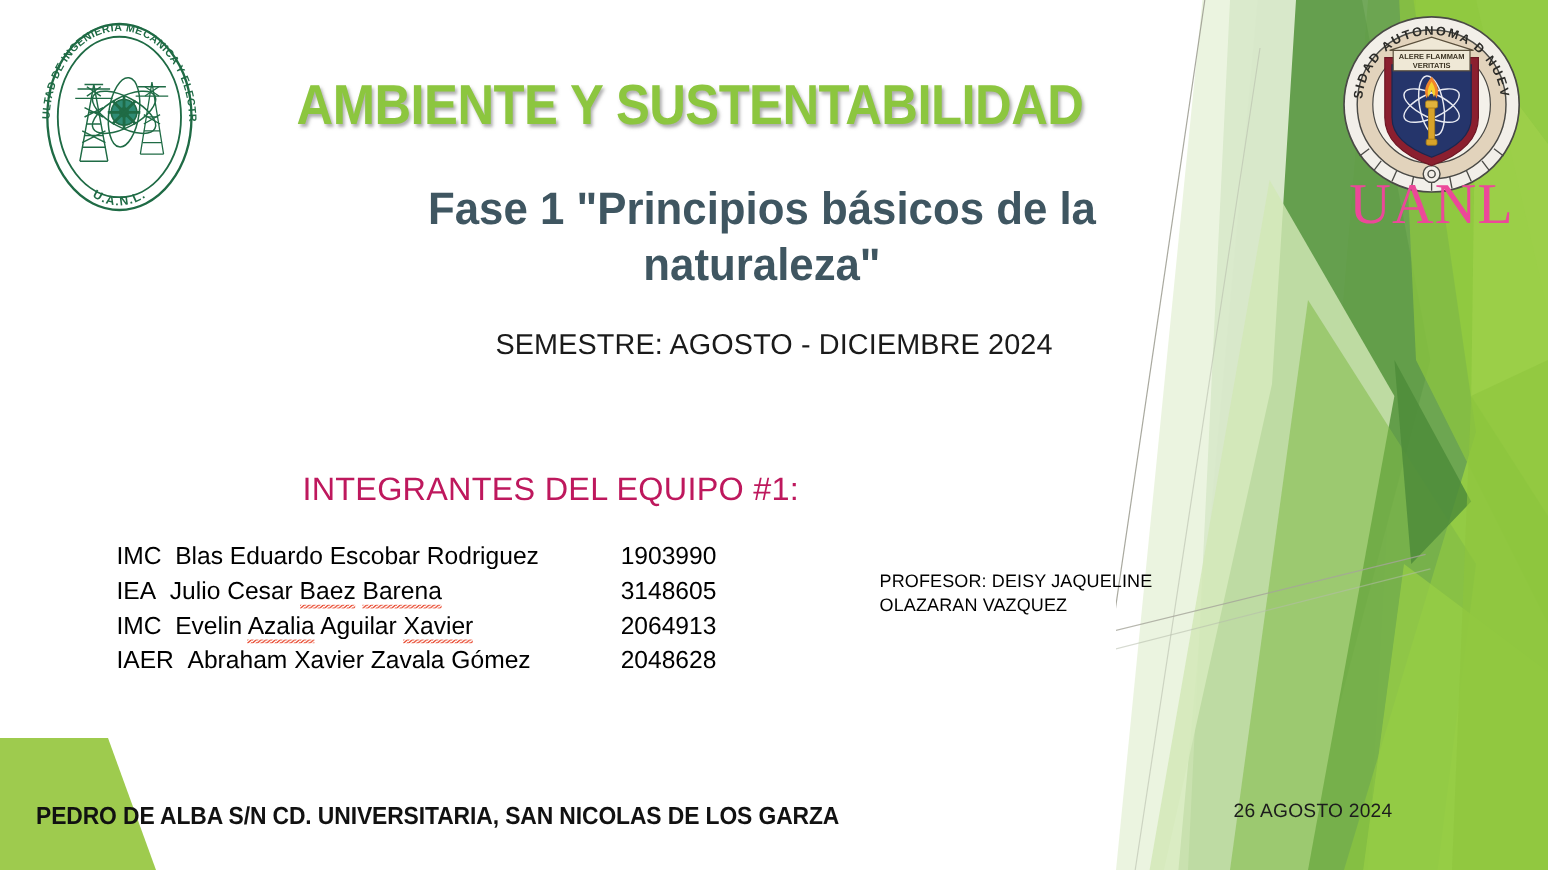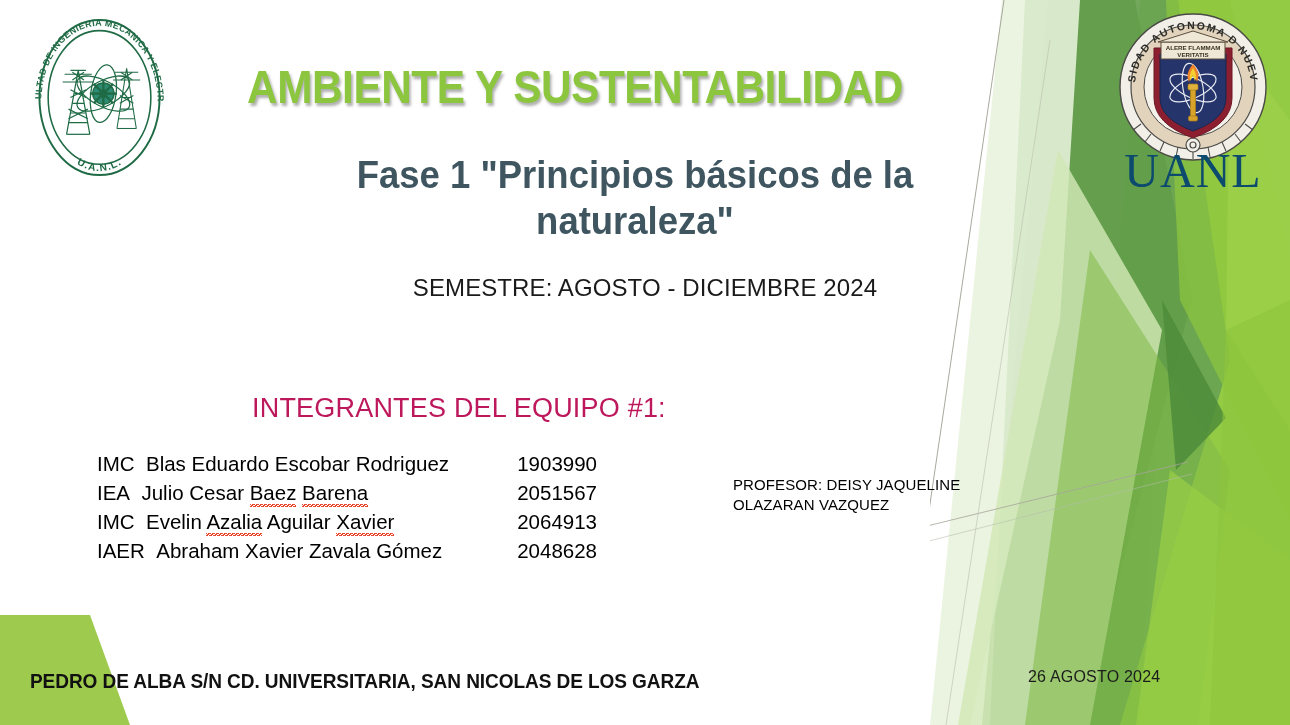--- a/index.html
+++ b/index.html
@@ -52,21 +52,21 @@
   #uanl-wordmark {
     position: absolute;
     left: 1095px;
     top: 147px;
     width: 196px;
     text-align: center;
     font-family: "Liberation Serif", serif;
     font-size: 48px;
     line-height: 1;
     letter-spacing: 1px;
-    color: #0c4a6e;
+    color: #ec4899;
     font-weight: 400;
   }
 
   
   #main-title {
     position: absolute;
     left: 180px;
     top: 62px;
     width: 790px;
     text-align: center;
@@ -317,21 +317,21 @@
   <div id="team-heading">INTEGRANTES DEL EQUIPO #1:</div>
 
   <table id="team-table">
     <tbody>
       <tr>
         <td class="col-name">IMC&nbsp;&nbsp;Blas Eduardo Escobar Rodriguez</td>
         <td class="col-id">1903990</td>
       </tr>
       <tr>
         <td class="col-name">IEA&nbsp;&nbsp;Julio Cesar <span class="sp">Baez</span> <span class="sp">Barena</span></td>
-        <td class="col-id">2051567</td>
+        <td class="col-id">3148605</td>
       </tr>
       <tr>
         <td class="col-name">IMC&nbsp;&nbsp;Evelin <span class="sp">Azalia</span> Aguilar <span class="sp">Xavier</span></td>
         <td class="col-id">2064913</td>
       </tr>
       <tr>
         <td class="col-name">IAER&nbsp;&nbsp;Abraham Xavier Zavala Gómez</td>
         <td class="col-id">2048628</td>
       </tr>
     </tbody>

